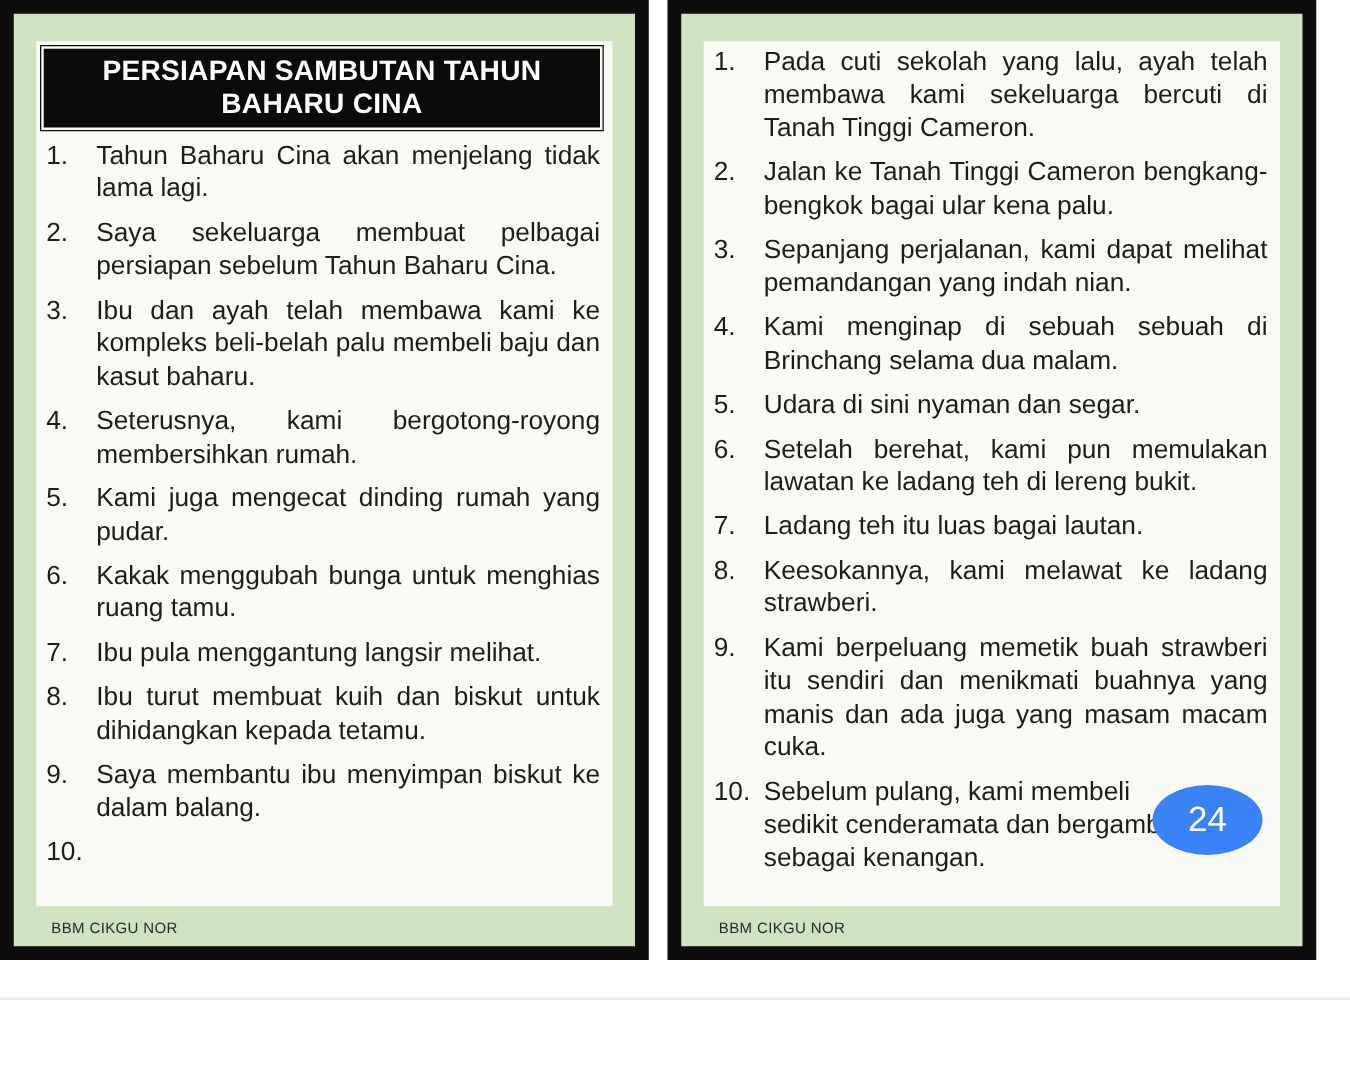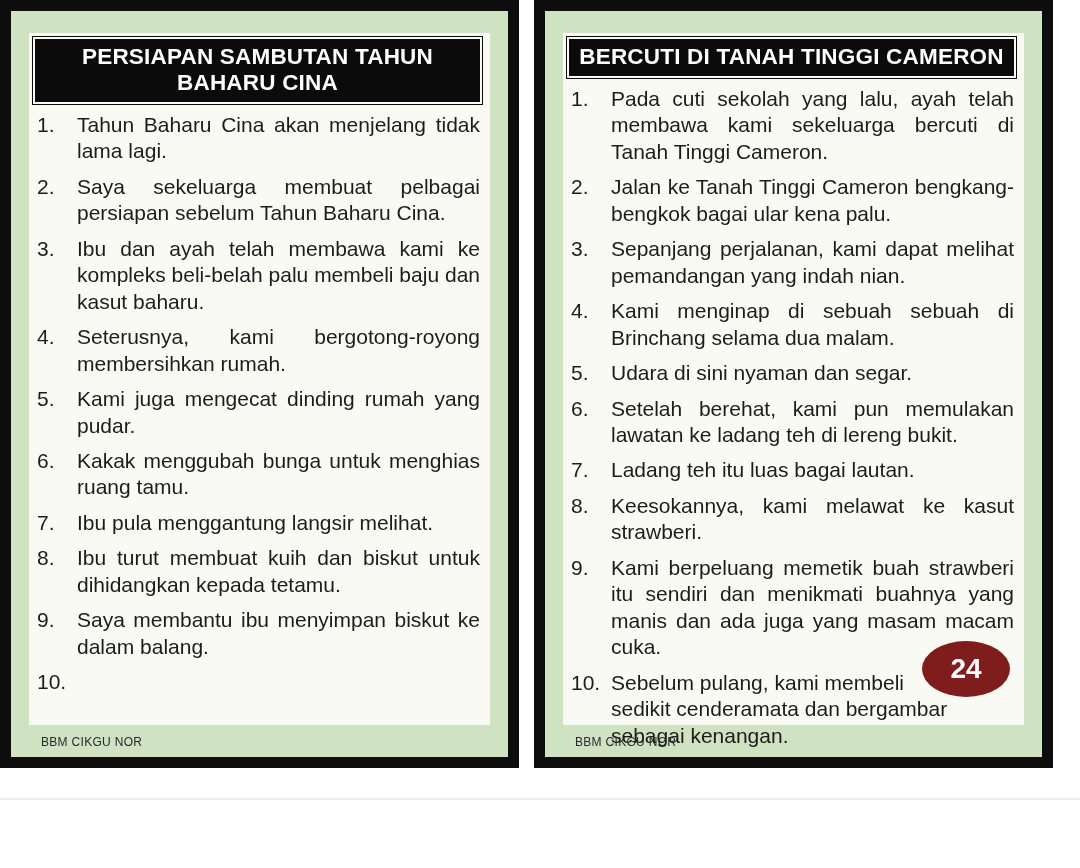--- a/index.html
+++ b/index.html
@@ -59,27 +59,27 @@
   .card-footer {
     position:absolute;
     left:30px; bottom:8px;
     font-size:12px;
     font-weight:normal;
     color:#2a2a2a;
     letter-spacing:0.3px;
   }
   .page-badge {
     position:absolute;
-    right:14px; bottom:28px;
+    right:14px; bottom:41px;
     width:88px; height:56px;
-    background:#7f1d1d;
+    background:#3b82f6;
     border-radius:50%;
     color:#ffffff;
     font-size:28px;
-    font-weight:bold;
+    font-weight:normal;
     display:flex;
     align-items:center;
     justify-content:center;
   }
   .bottom-strip {
     position:absolute;
     left:0; top:768px;
     width:1080px; height:100px;
     background:#ffffff;
   }
@@ -139,21 +139,20 @@
           <div class="item">
             <span class="num">10.</span>
           </div>
         </div>
       </div>
       <div class="card-footer">BBM CIKGU NOR</div>
     </div>
 
     <div class="card">
       <div class="panel">
-        <div class="banner">BERCUTI DI TANAH TINGGI CAMERON</div>
         <div class="list">
           <div class="item">
             <span class="num">1.</span>
             <span class="txt">Pada cuti sekolah yang lalu, ayah telah membawa kami sekeluarga bercuti di Tanah Tinggi Cameron.</span>
           </div>
           <div class="item">
             <span class="num">2.</span>
             <span class="txt">Jalan ke Tanah Tinggi Cameron bengkang-bengkok bagai ular kena palu.</span>
           </div>
           <div class="item">
@@ -171,21 +170,21 @@
           <div class="item">
             <span class="num">6.</span>
             <span class="txt">Setelah berehat, kami pun memulakan lawatan ke ladang teh di lereng bukit.</span>
           </div>
           <div class="item">
             <span class="num">7.</span>
             <span class="txt">Ladang teh itu luas bagai lautan.</span>
           </div>
           <div class="item">
             <span class="num">8.</span>
-            <span class="txt">Keesokannya, kami melawat ke kasut strawberi.</span>
+            <span class="txt">Keesokannya, kami melawat ke ladang strawberi.</span>
           </div>
           <div class="item">
             <span class="num">9.</span>
             <span class="txt">Kami berpeluang memetik buah strawberi itu sendiri dan menikmati buahnya yang manis dan ada juga yang masam macam cuka.</span>
           </div>
           <div class="item">
             <span class="num">10.</span>
             <span class="txt no-justify">Sebelum pulang, kami membeli sedikit cenderamata dan bergambar sebagai kenangan.</span>
           </div>
         </div>

